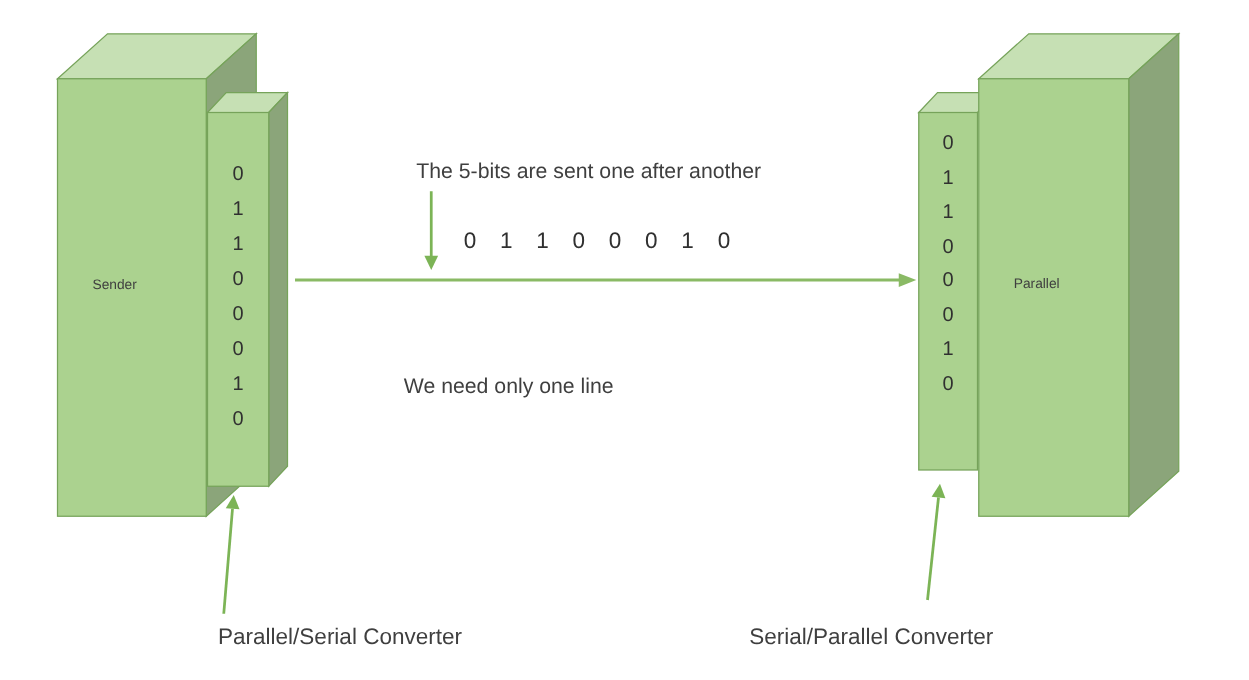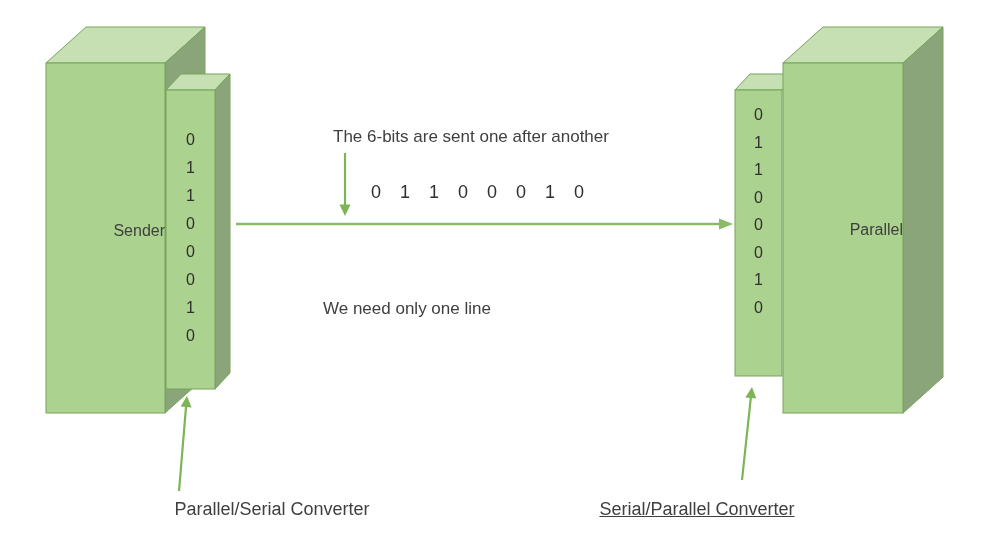--- a/index.html
+++ b/index.html
@@ -10,21 +10,21 @@
     font-family:"Liberation Sans", sans-serif;
     color:var(--text,#3f3f3f);
     overflow:hidden;
   }
   .canvas svg{position:absolute;left:0;top:0;}
   .txt{position:absolute;white-space:nowrap;}
   .face-front{fill:var(--box-front);stroke:var(--outline);stroke-width:1;}
   .face-top{fill:var(--box-top);stroke:var(--outline);stroke-width:1;}
   .face-side{fill:var(--box-side);stroke:var(--outline);stroke-width:1;}
   .box-label{
-    position:absolute;text-align:right;font-size:16px;
+    position:absolute;text-align:left;font-size:11px;margin-left:28px;
   }
   .bits-col{
     position:absolute;display:flex;flex-direction:column;align-items:center;
     font-size:16px;color:#303030;
   }
   .bits-col span{display:block;text-align:center;width:100%;}
   .bits-col.sender-bits span{height:28px;line-height:28px;}
   .bits-col.receiver-bits span{height:27.5px;line-height:27.5px;}
   .serial-bits{
     position:absolute;display:flex;gap:19px;font-size:18px;color:#303030;
@@ -102,32 +102,32 @@
     <span>0</span>
     <span>1</span>
     <span>1</span>
     <span>0</span>
     <span>0</span>
     <span>0</span>
     <span>1</span>
     <span>0</span>
   </div>
 
-  <div class="caption txt" style="left:333px;top:127px;">The 6-bits are sent one after another</div>
+  <div class="caption txt" style="left:333px;top:127px;">The 5-bits are sent one after another</div>
 
   <div class="serial-bits" style="left:371px;top:182px;">
     <span>0</span>
     <span>1</span>
     <span>1</span>
     <span>0</span>
     <span>0</span>
     <span>0</span>
     <span>1</span>
     <span>0</span>
   </div>
 
   <div class="caption txt" style="left:323px;top:299px;text-align:center;">We need only one line</div>
 
   <div class="conv-label txt" style="left:162px;top:499px;">Parallel/Serial Converter</div>
 
-  <div class="conv-label txt" style="left:587px;top:499px;text-decoration:underline;">Serial/Parallel Converter</div>
+  <div class="conv-label txt" style="left:587px;top:499px;">Serial/Parallel Converter</div>
 
 </div>
 
 </body></html>

